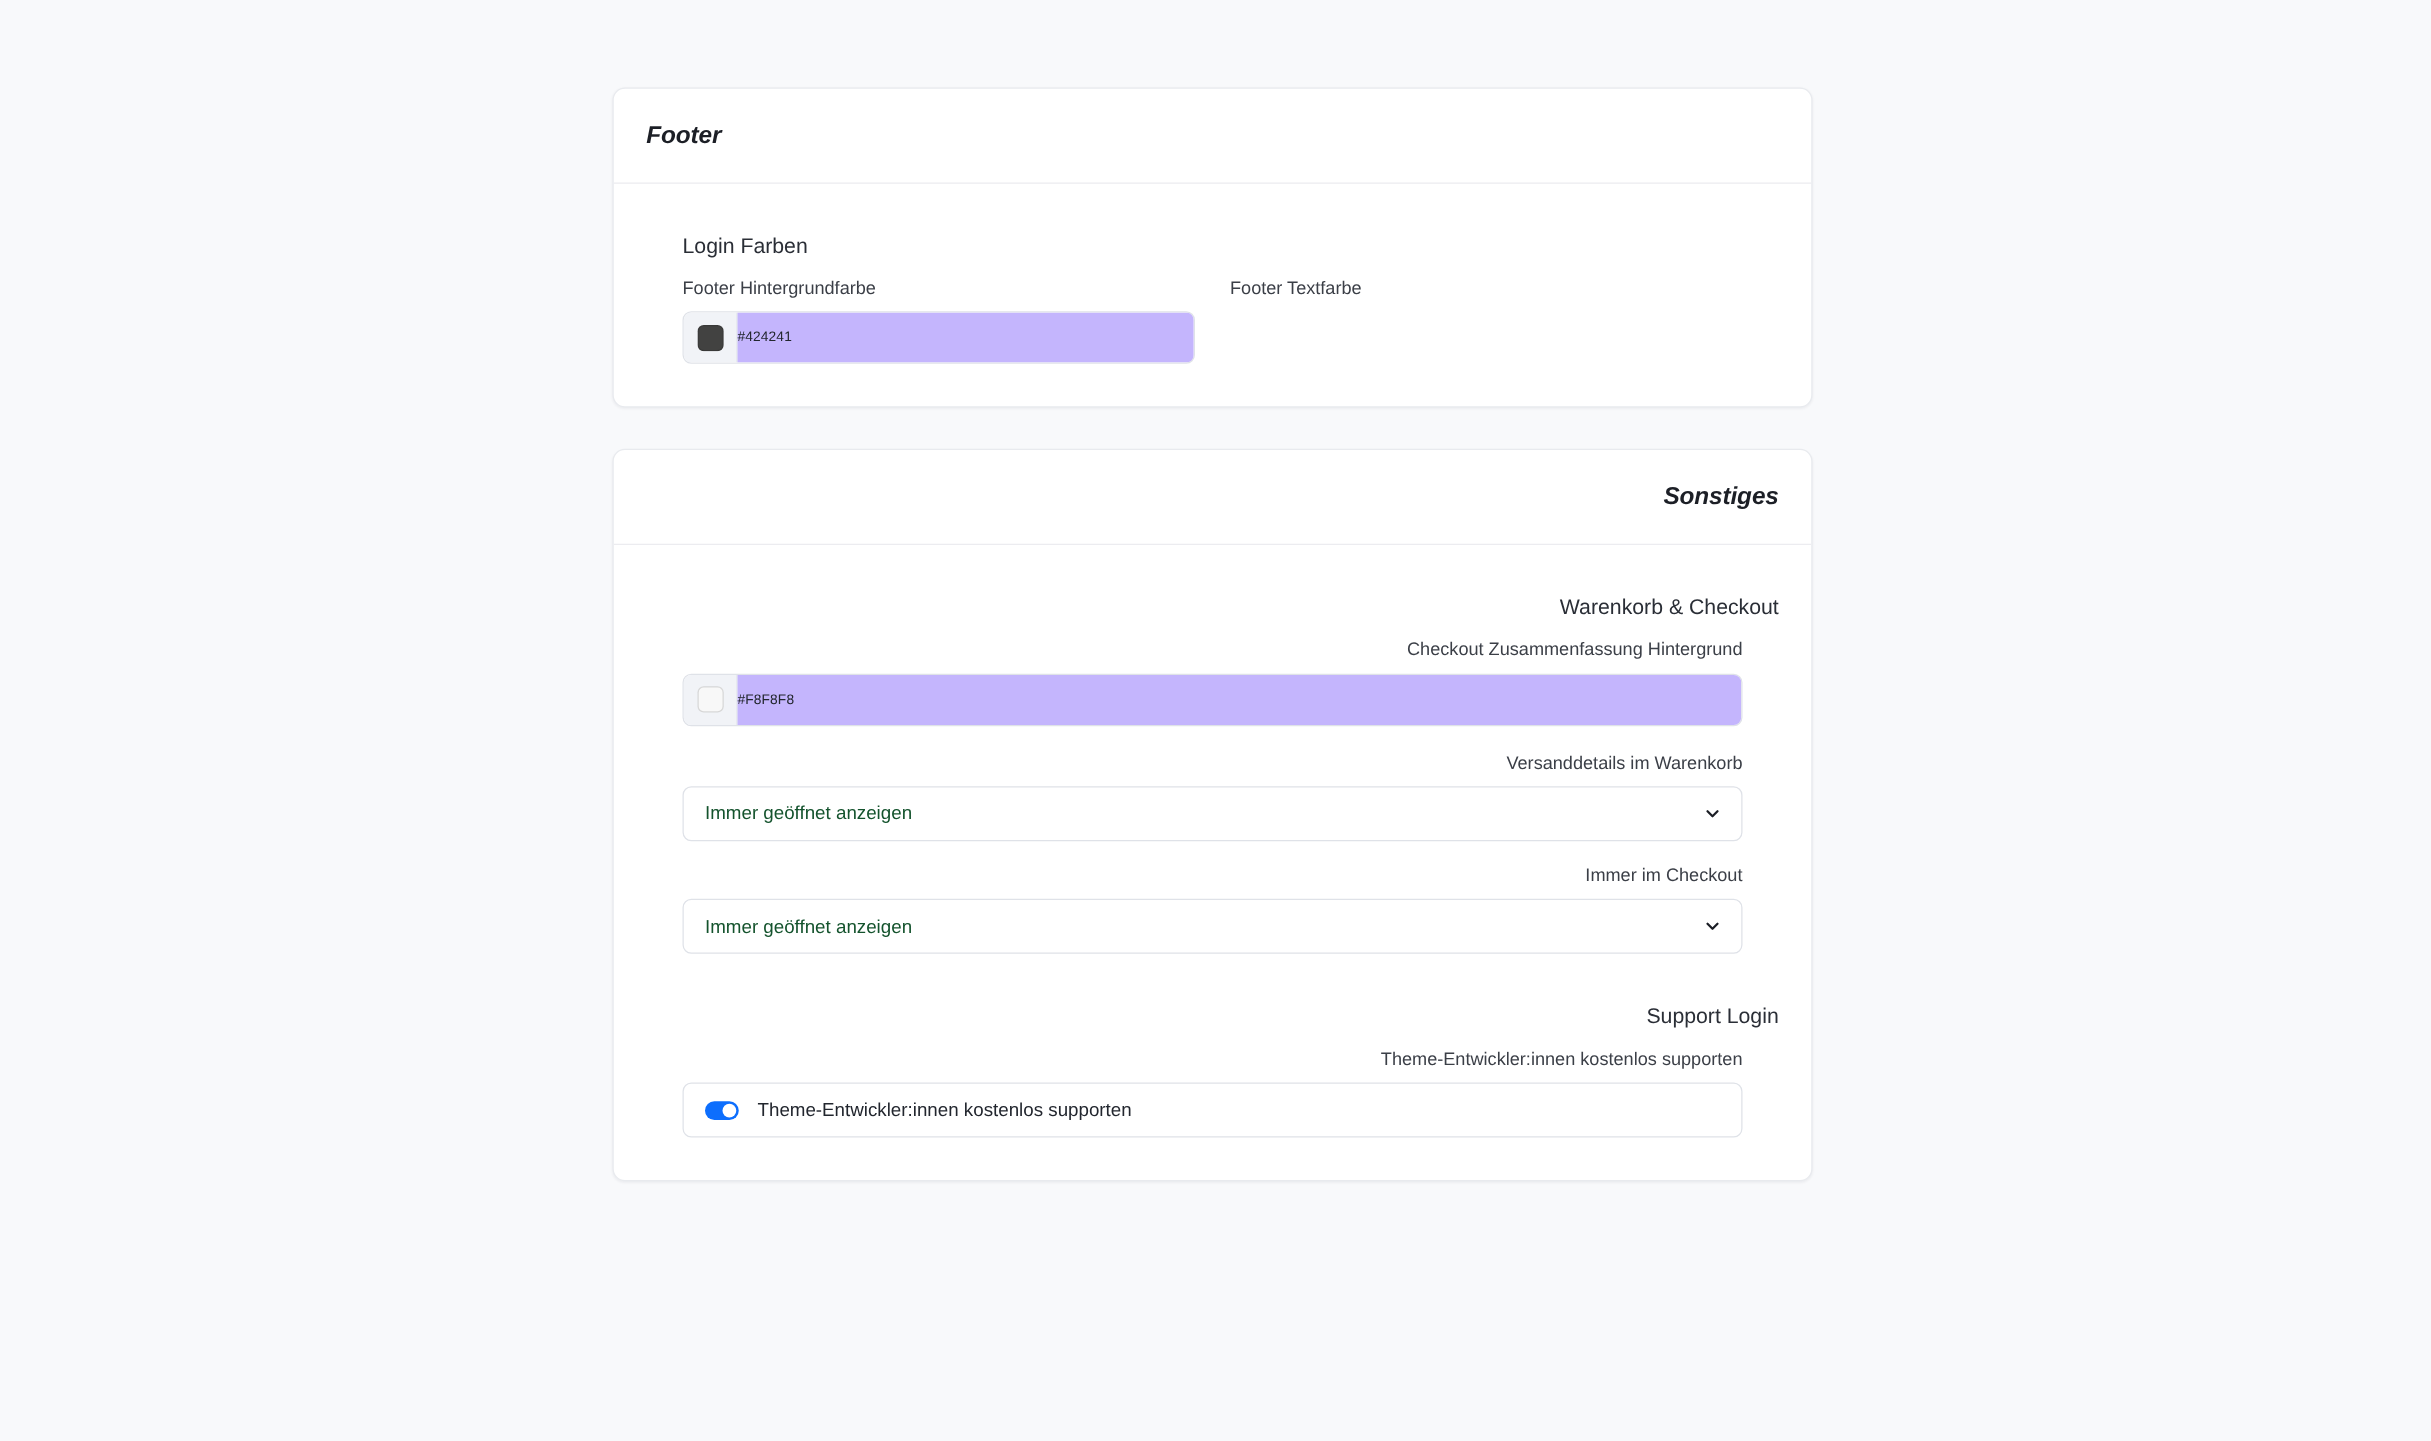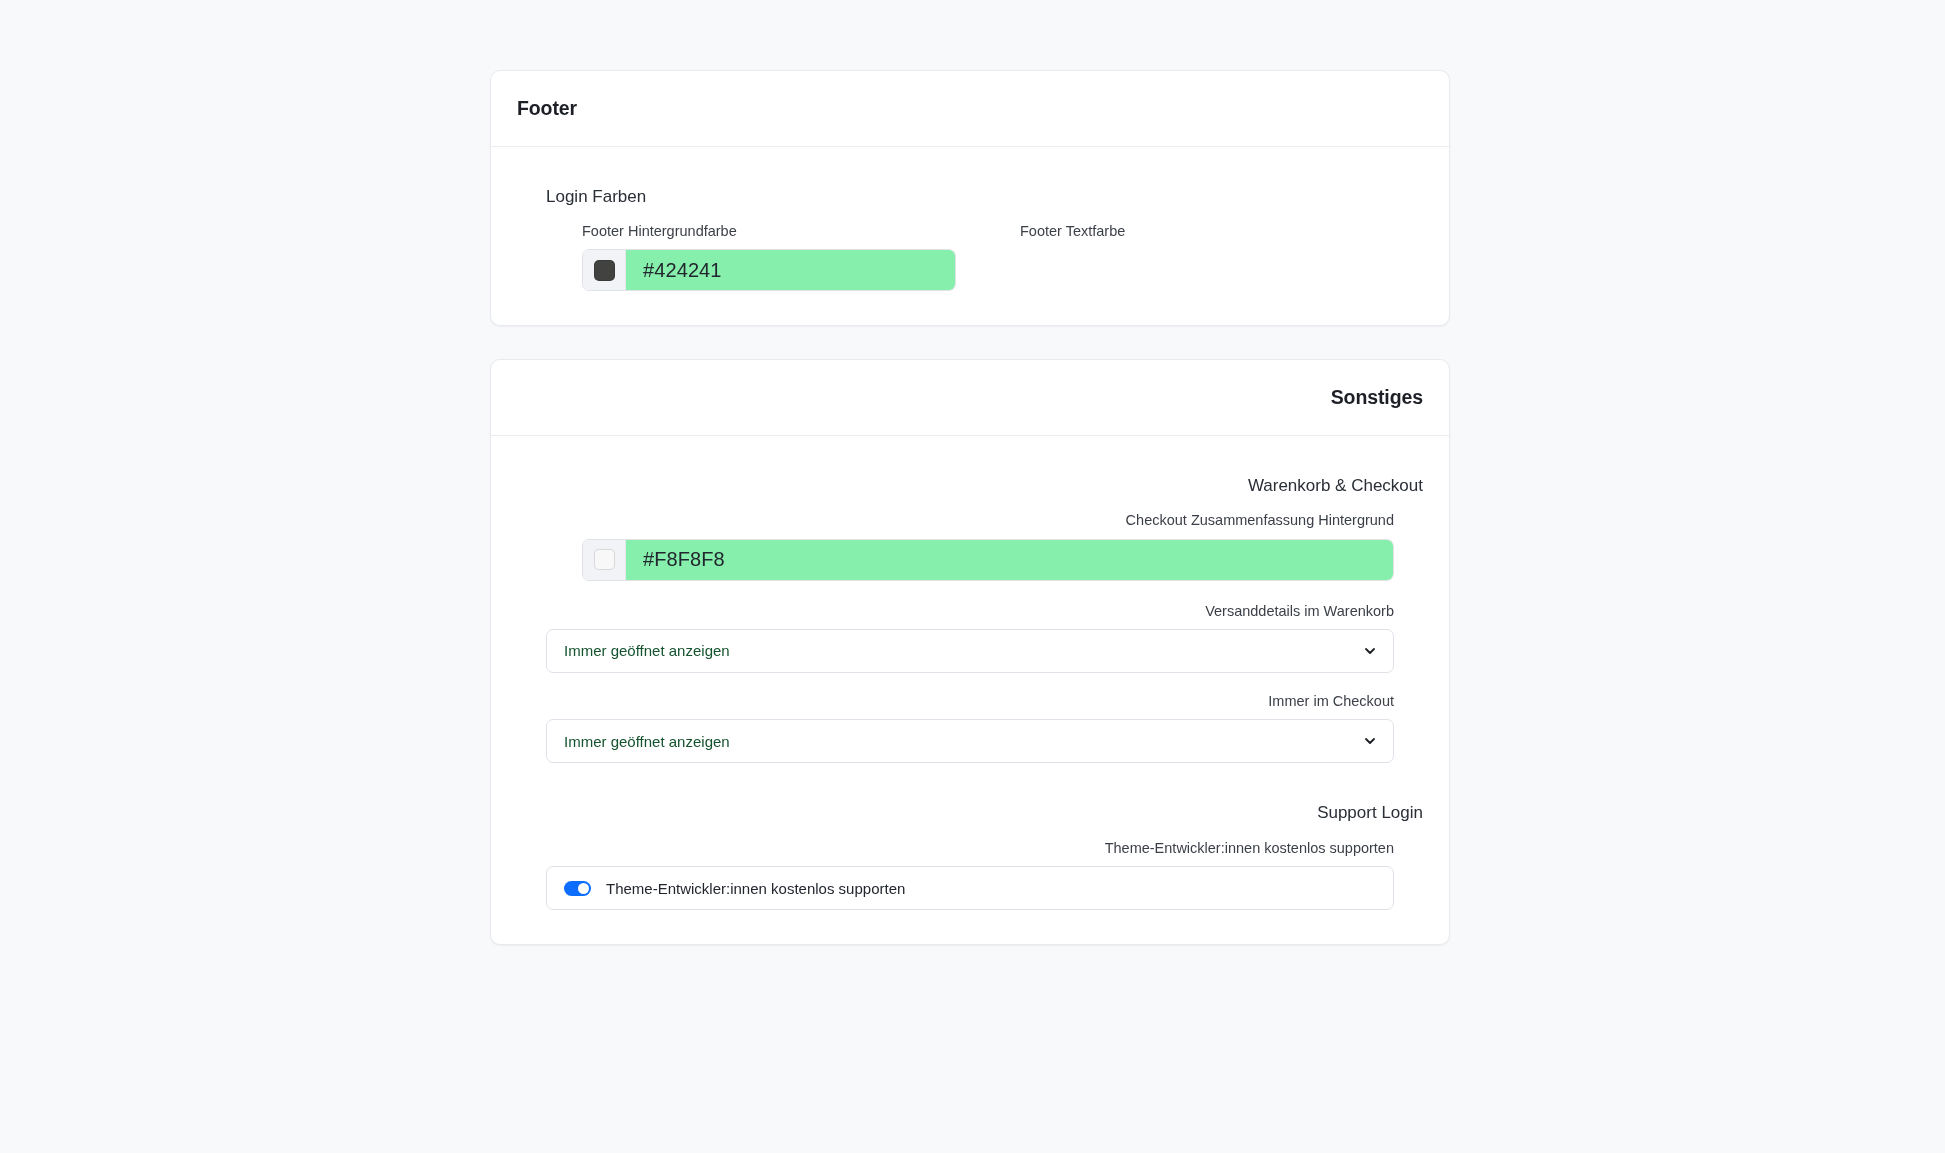--- a/index.html
+++ b/index.html
@@ -42,20 +42,21 @@
   .card-header {
     padding: 28px 26px 27px 26px;
     border-bottom: 1px solid #ececf0;
   }
   .card-title {
     font-size: 19.5px;
     font-weight: bold;
     color: #1c1f26;
     letter-spacing: -0.1px;
     line-height: 1;
+    font-style: italic;
   }
 
   .card-body {
     padding: 40px 26px 34px 26px;
   }
 
   
   .group + .group { margin-top: 40px; }
   .group-title {
     font-size: 17px;
@@ -65,21 +66,20 @@
   }
 
   .field-row {
     display: flex;
     gap: 28px;
     margin: 0 29px;
   }
   .field {
     flex: 1 1 0;
     min-width: 0;
-    margin-left: 36px;
   }
   .field.full { margin: 0 29px; }
 
   .field-label {
     display: block;
     font-size: 14.5px;
     color: #3b3f47;
     margin-bottom: 9px;
     line-height: 1.2;
   }
@@ -106,24 +106,23 @@
   .color-swatch {
     width: 21px;
     height: 21px;
     border-radius: 5px;
     border: 1px solid rgba(0,0,0,0.13);
   }
   .color-value {
     flex: 1 1 auto;
     display: flex;
     align-items: center;
-    padding-left: 17px;
-    font-size: 20px;
+    font-size: 11px;
     color: #22262e;
-    background: #86efac;
+    background: #c4b5fd;
     letter-spacing: 0.1px;
   }
 
   
   .select-wrap {
     position: relative;
     height: 44px;
     border: 1px solid #dfe2e8;
     border-radius: 7px;
     background: #ffffff;

